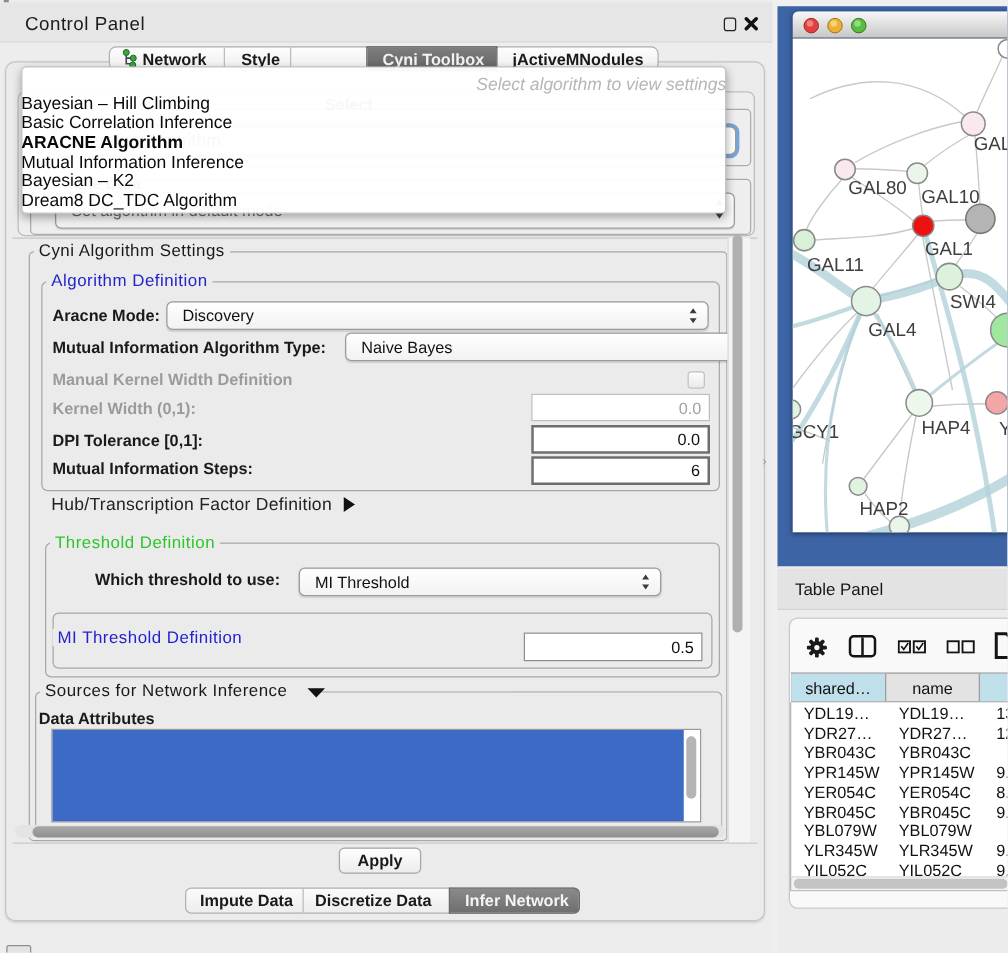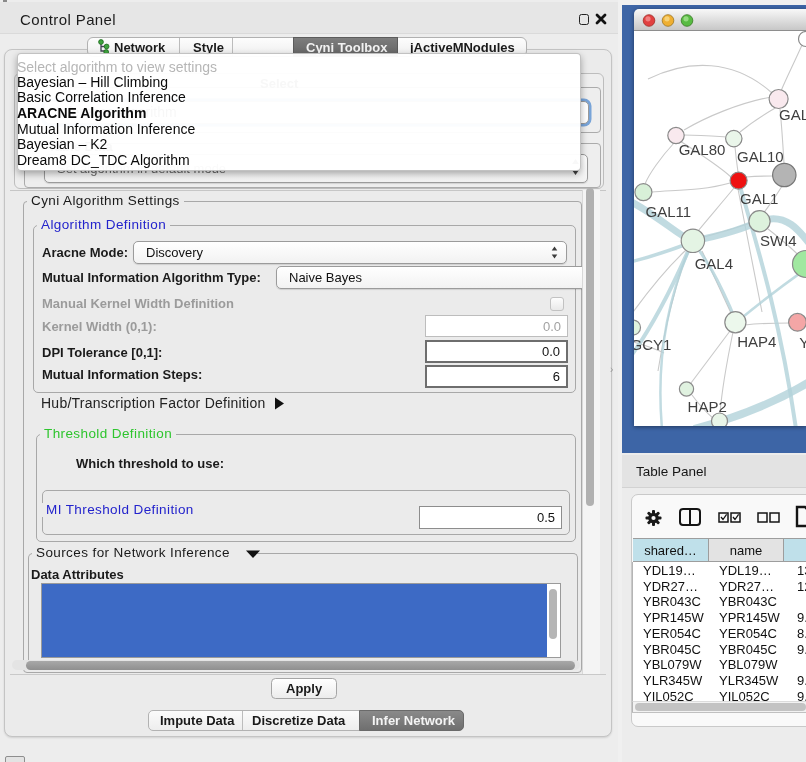--- a/index.html
+++ b/index.html
@@ -100,20 +100,26 @@
 
 <div class="abs" style="left:41px;top:395px;font-size:14px;letter-spacing:0.25px;color:#222;">Hub/Transcription Factor Definition</div>
 <svg class="abs" style="left:272px;top:396px;" width="14" height="15" viewBox="0 0 14 15">
       <path d="M3 1.5 L12 7.5 L3 13.5 Z" fill="#111"></path>
     </svg>
 
 <div class="gbox" style="left:36px;top:434px;width:538px;height:106px;"></div>
 <div class="gtitle" style="left:40px;top:427px;color:#2ec52e;">Threshold Definition</div>
 
 <div class="abs lab b" style="left:76px;top:456px;">Which threshold to use:</div>
+<div class="combo" style="left:239px;top:454px;width:288px;height:21px;">
+  <div class="ct">MI Threshold</div>
+  <svg class="arr" width="9" height="21" viewBox="0 0 9 21">
+        <path d="M4.5 4.5 L7.3 8.5 L1.7 8.5 Z M4.5 16.5 L7.3 12.5 L1.7 12.5 Z" fill="#3c3c3c"></path>
+      </svg>
+</div>
 
 <div class="gbox" style="left:42px;top:490px;width:526px;height:43px;"></div>
 <div class="gtitle" style="left:42px;top:503px;color:#2323cc;">MI Threshold Definition</div>
 
 <div class="field" style="left:419px;top:506px;width:143px;height:23px;border:1px solid #8d8d8d;line-height:21px;">0.5</div>
 
 <div class="gbox" style="left:28px;top:553px;width:548px;height:112px;border-bottom:none;border-bottom-left-radius:0;border-bottom-right-radius:0;"></div>
 <div class="gtitle" style="left:32px;top:546px;color:#1a1a1a;padding-right:26px;">Sources for Network Inference</div>
 <svg class="abs" style="left:245px;top:549px;" width="16" height="10" viewBox="0 0 16 10">
       <path d="M1 1.5 L15 1.5 L8 9 Z" fill="#111"></path>
@@ -142,21 +148,21 @@
 <div class="abs lab b" style="left:160px;top:713px;">Impute Data</div>
 <div class="abs lab b" style="left:252px;top:713px;">Discretize Data</div>
 <div class="abs lab b" style="left:372px;top:713px;color:#f4f4f4;">Infer Network</div>
 
 <div class="abs" style="left:5px;top:756px;width:18px;height:12px;border:1.5px solid #8e8e8e;border-radius:2px;background:#e3e3e3;"></div>
 
 <div class="abs" style="left:610px;top:364px;font-size:10px;color:#9a9a9a;">›</div>
 
 <div class="abs" style="left:17px;top:53px;width:564px;height:118px;background:rgba(255,255,255,0.965);
  border:1px solid rgba(120,120,120,0.45);border-radius:4px;box-shadow:0 3px 7px rgba(0,0,0,0.32);box-sizing:border-box;"></div>
-<div class="abs" style="left:17px;top:59px;width:564px;height:14px;text-align:left;font-size:14px;color:#b6b6b6;">Select algorithm to view settings</div>
+<div class="abs" style="left:17px;top:59px;width:564px;height:14px;text-align:right;font-size:14px;color:#b6b6b6;font-style:italic;">Select algorithm to view settings</div>
 <div class="abs" style="left:17px;top:74.5px;font-size:14px;color:#0a0a0a;line-height:15.7px;">
 Bayesian – Hill Climbing<br>
 Basic Correlation Inference<br>
 <span class="b">ARACNE Algorithm</span><br>
 Mutual Information Inference<br>
 Bayesian – K2<br>
 Dream8 DC_TDC Algorithm
 </div>
 
 <div class="abs" style="left:618px;top:0;width:4px;height:762px;background:#f0f0f0;"></div>

